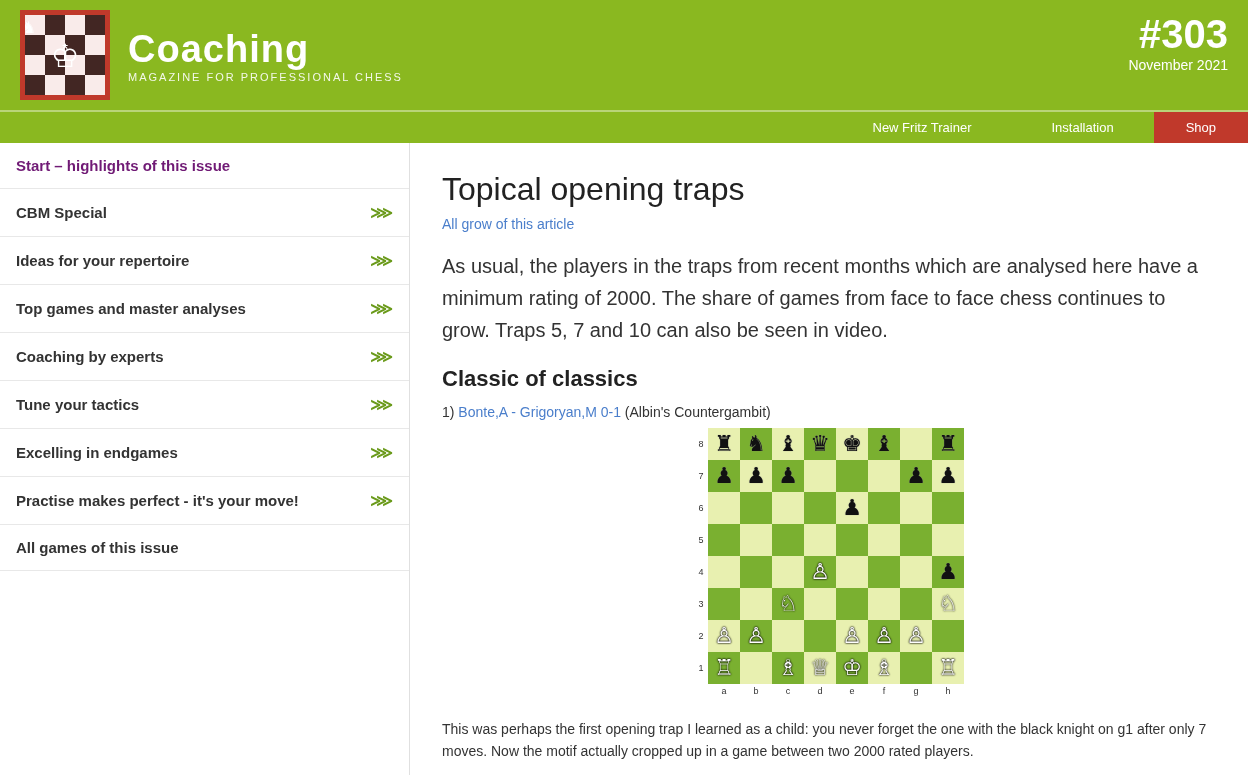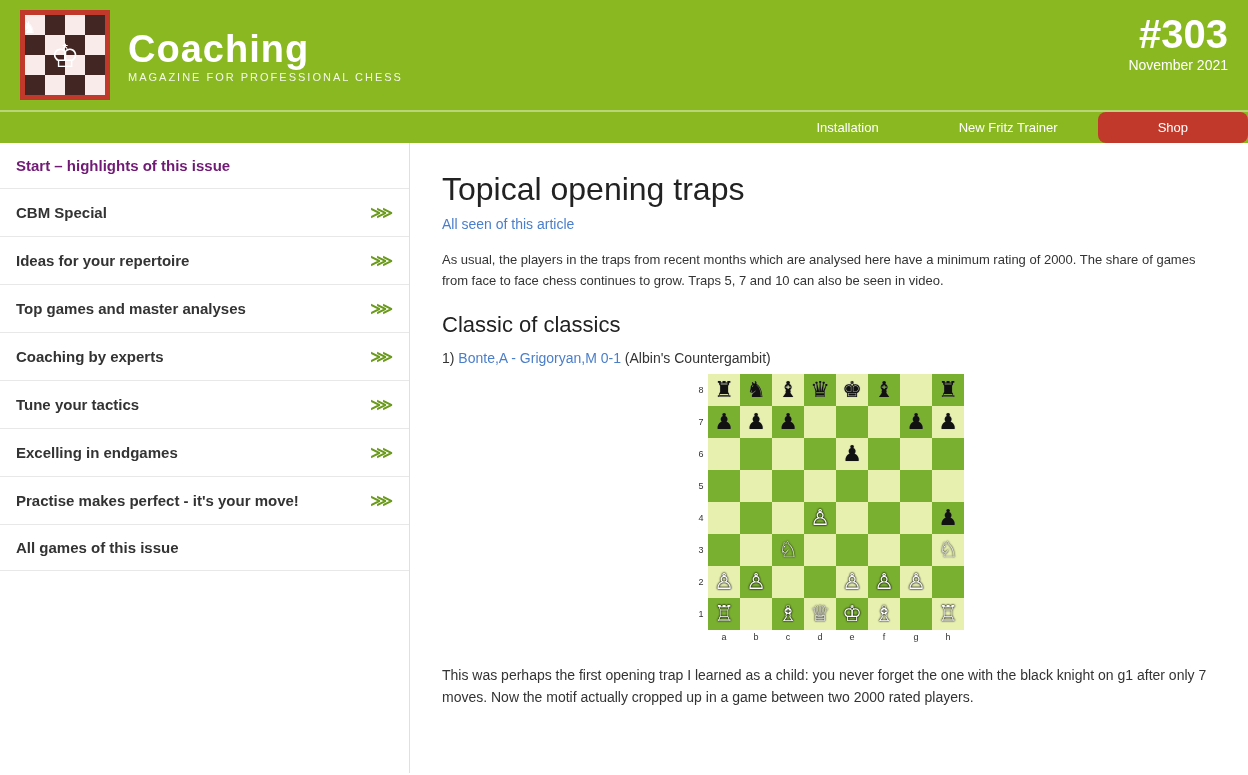--- a/index.html
+++ b/index.html
@@ -74,22 +74,21 @@
     .nav-link {
       color: #fff;
       text-decoration: none;
       padding: 8px 40px;
       font-size: 13px;
       cursor: pointer;
     }
     .nav-link.shop {
       background: #c0392b;
       color: #fff;
-      padding: 8px 60px;
-      border-radius: 8px;
+      padding: 8px 32px;
     }
 
     
     .layout {
       display: flex;
       min-height: calc(100vh - 145px);
     }
 
     
     .sidebar {
@@ -139,28 +138,28 @@
       font-style: italic;
     }
     .article-link {
       color: #4a7ecb;
       text-decoration: none;
       font-size: 14px;
       margin-bottom: 18px;
       display: inline-block;
     }
     .article-intro {
-      font-size: 13px;
+      font-size: 20px;
       color: #333;
       line-height: 1.6;
       margin-bottom: 20px;
     }
     .section-title {
       font-size: 22px;
-      font-weight: normal;
+      font-weight: bold;
       color: #222;
       margin-bottom: 12px;
     }
     .game-ref {
       font-size: 14px;
       color: #333;
       margin-bottom: 8px;
     }
     .game-ref a {
       color: #4a7ecb;
@@ -259,22 +258,22 @@
     <div class="subtitle">MAGAZINE FOR PROFESSIONAL CHESS</div>
   </div>
   <div class="issue-info">
     <div class="issue-number">#303</div>
     <div class="issue-date">November 2021</div>
   </div>
 </div>
 
 <div class="nav-bar">
   <div class="nav-links">
+    <span class="nav-link">New Fritz Trainer</span>
     <span class="nav-link">Installation</span>
-    <span class="nav-link">New Fritz Trainer</span>
     <span class="nav-link shop">Shop</span>
   </div>
 </div>
 
 <div class="layout">
 
   <div class="sidebar">
     <div class="sidebar-item">
       <span class="item-label highlight">Start – highlights of this issue</span>
     </div>
@@ -306,21 +305,21 @@
       <span class="item-label">Practise makes perfect - it's your move!</span>
       <span class="chevron">⋙</span>
     </div>
     <div class="sidebar-item">
       <span class="item-label">All games of this issue</span>
     </div>
   </div>
 
   <div class="main-content">
     <h1 class="article-title">Topical opening traps</h1>
-    <a class="article-link" href="#">All seen of this article</a>
+    <a class="article-link" href="#">All grow of this article</a>
     <p class="article-intro">As usual, the players in the traps from recent months which are analysed here have a minimum rating of 2000. The share of games from face to face chess continues to grow. Traps 5, 7 and 10 can also be seen in video.</p>
     <h2 class="section-title">Classic of classics</h2>
     <p class="game-ref">
       <span>1) </span><a href="#">Bonte,A - Grigoryan,M 0-1</a><span> (Albin's Countergambit)</span>
     </p>
 
     
     <div class="board-container">
       <div class="board-wrapper">
         <div class="board-inner">

